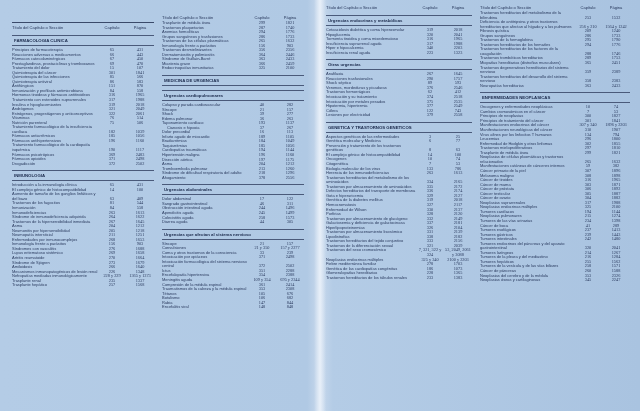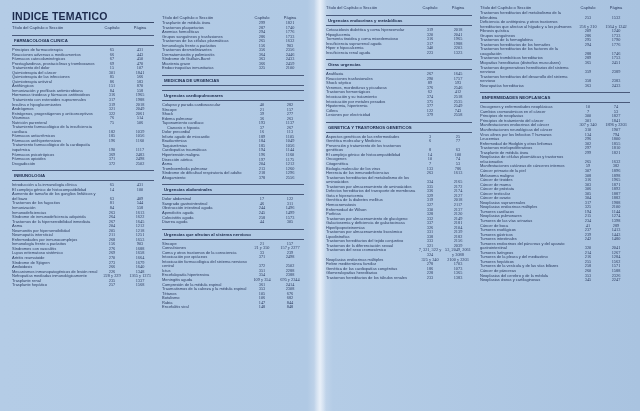--- a/index.html
+++ b/index.html
@@ -24,21 +24,20 @@
   .row .c { width: 28px; text-align: center; font-family: "Liberation Serif", serif; font-size: 4.3px; align-self: flex-end; }
   .row .p { width: 28px; text-align: center; font-family: "Liberation Serif", serif; font-size: 4.3px; align-self: flex-end; }
 </style>
 </head>
 <body>
 
 <div class="spread">
   <div class="gutter"></div>
 
   <div class="page left">
-    <div class="title">INDICE TEMATICO</div>
     <div class="title-rule"></div>
 
     <div class="col" id="col1" style="left:12px; top:24px; width:142px;">
         <div class="hdr">
           <span class="t">Título del Capítulo o Sección</span>
           <span class="c">Capítulo</span>
           <span class="p">Página</span>
         </div>
         <div class="sec">FARMACOLOGIA CLINICA</div>
         <div class="row">

